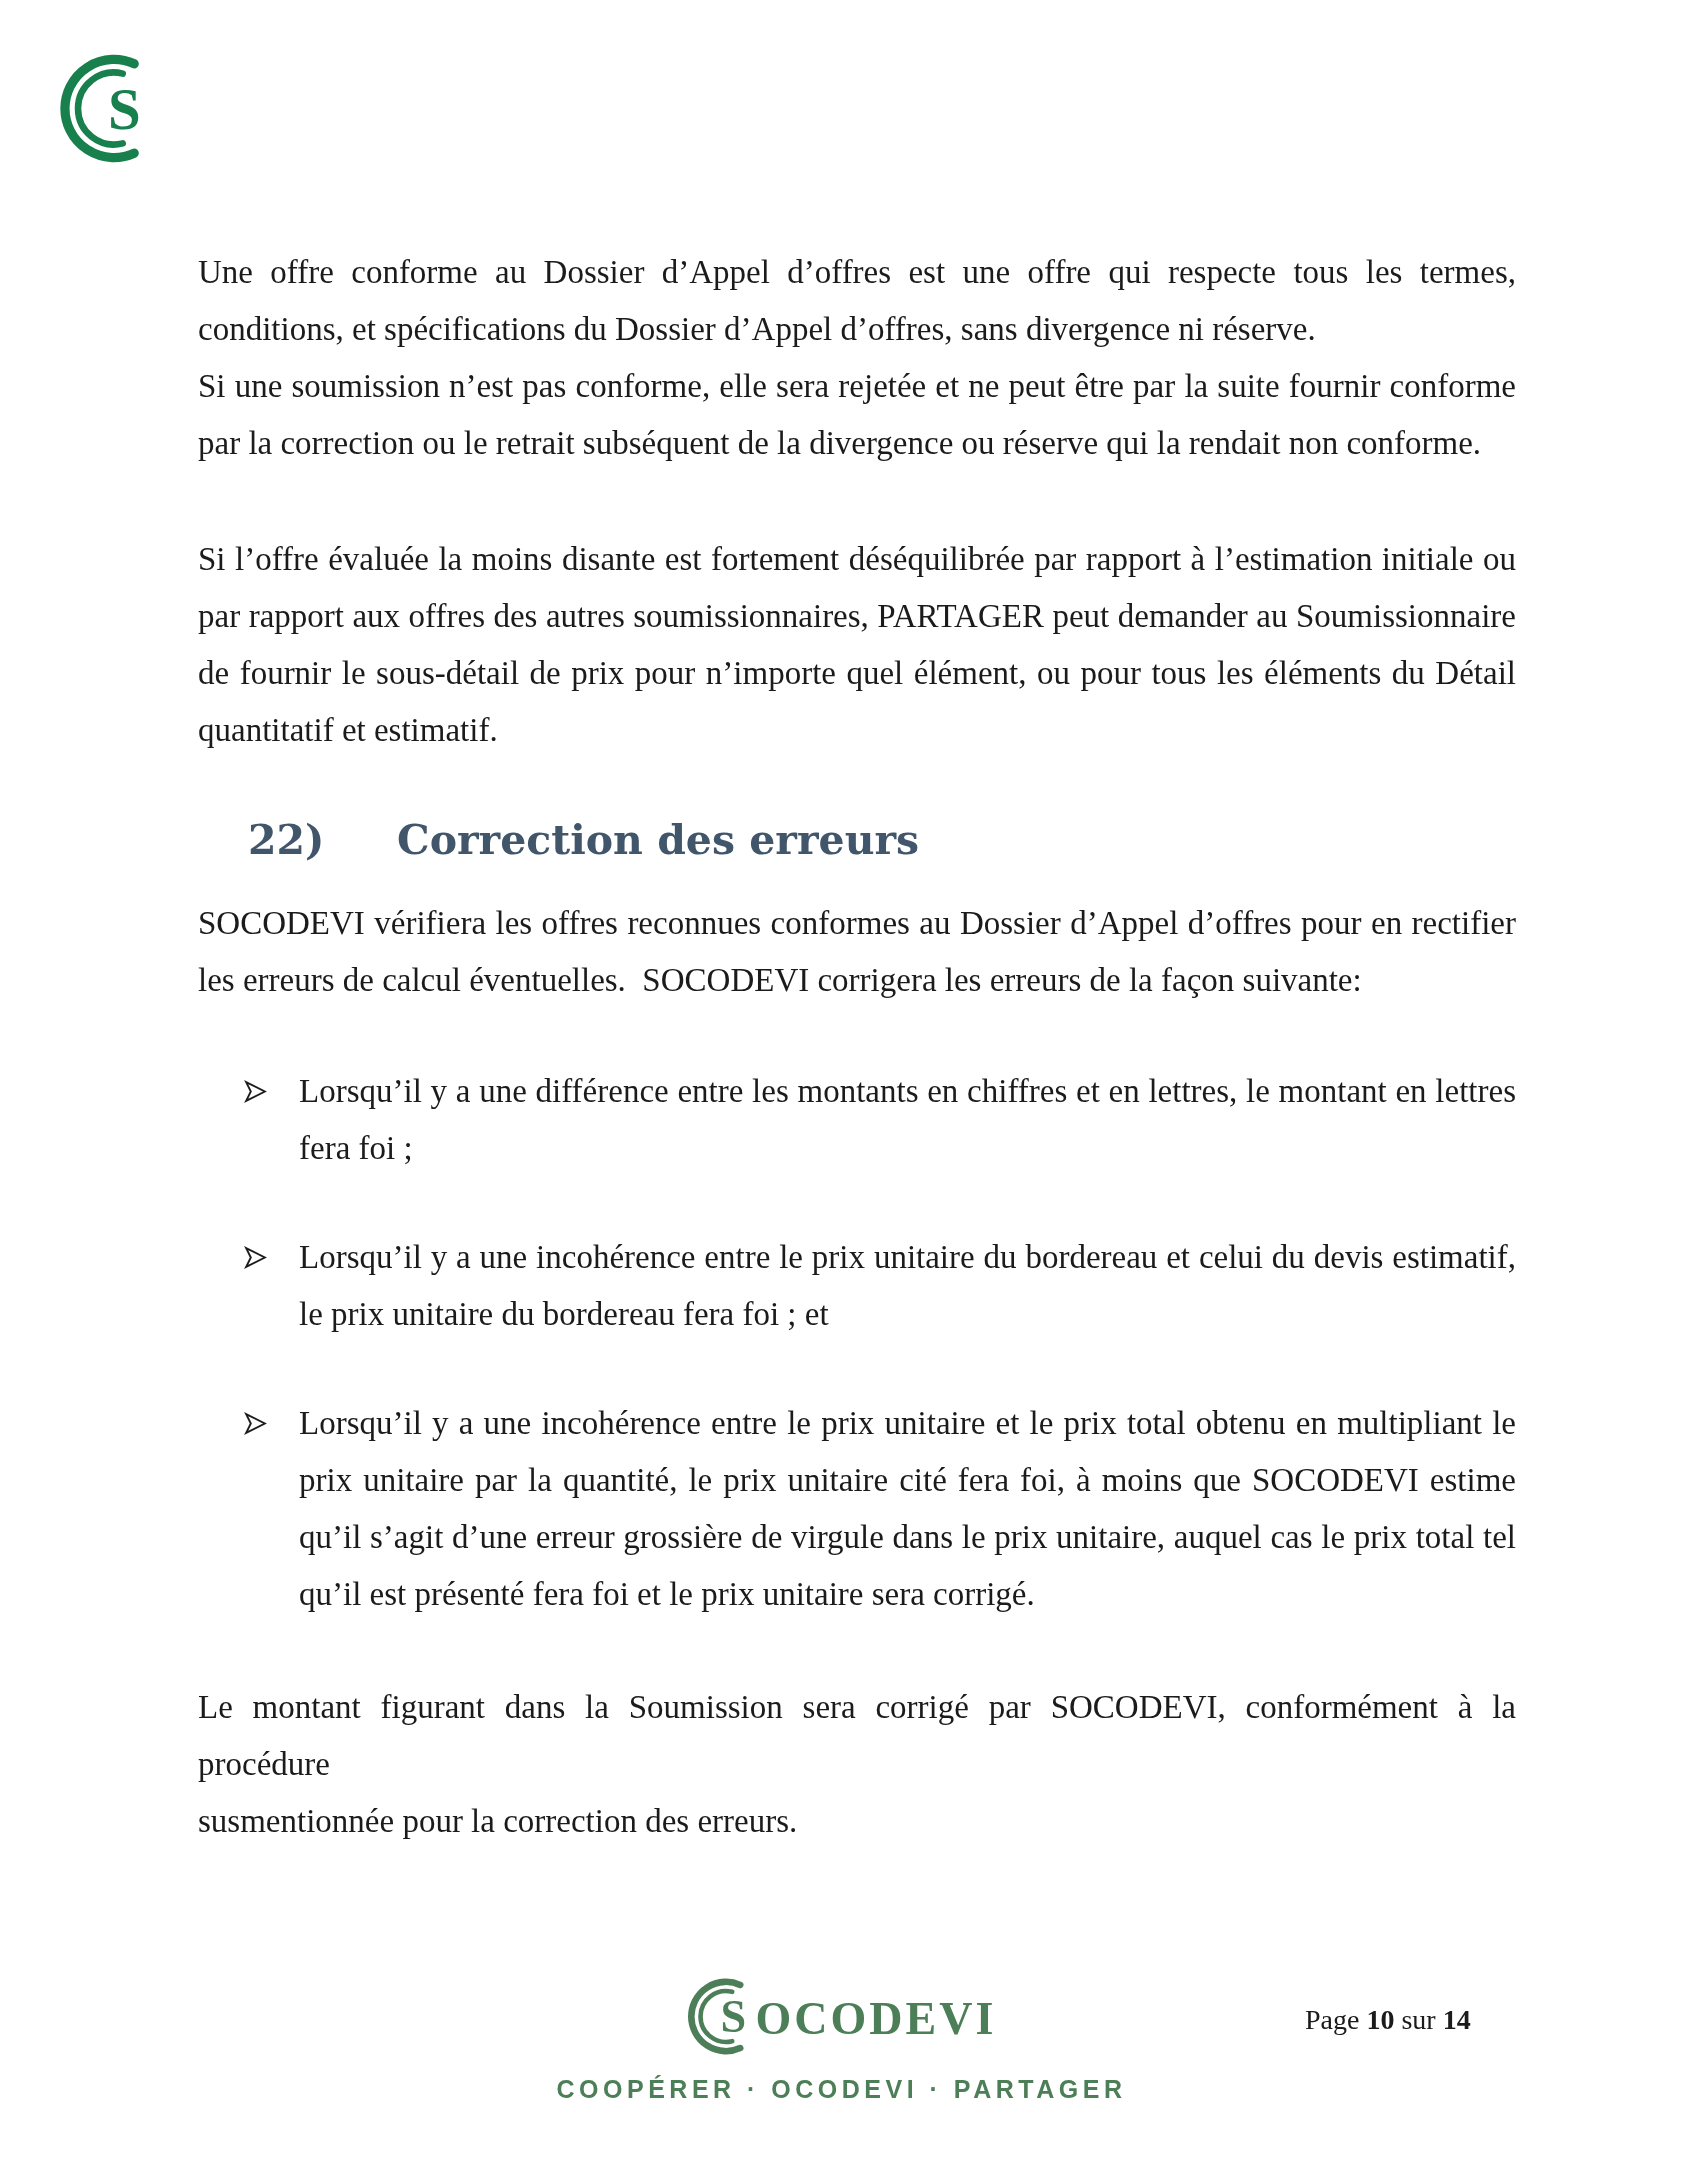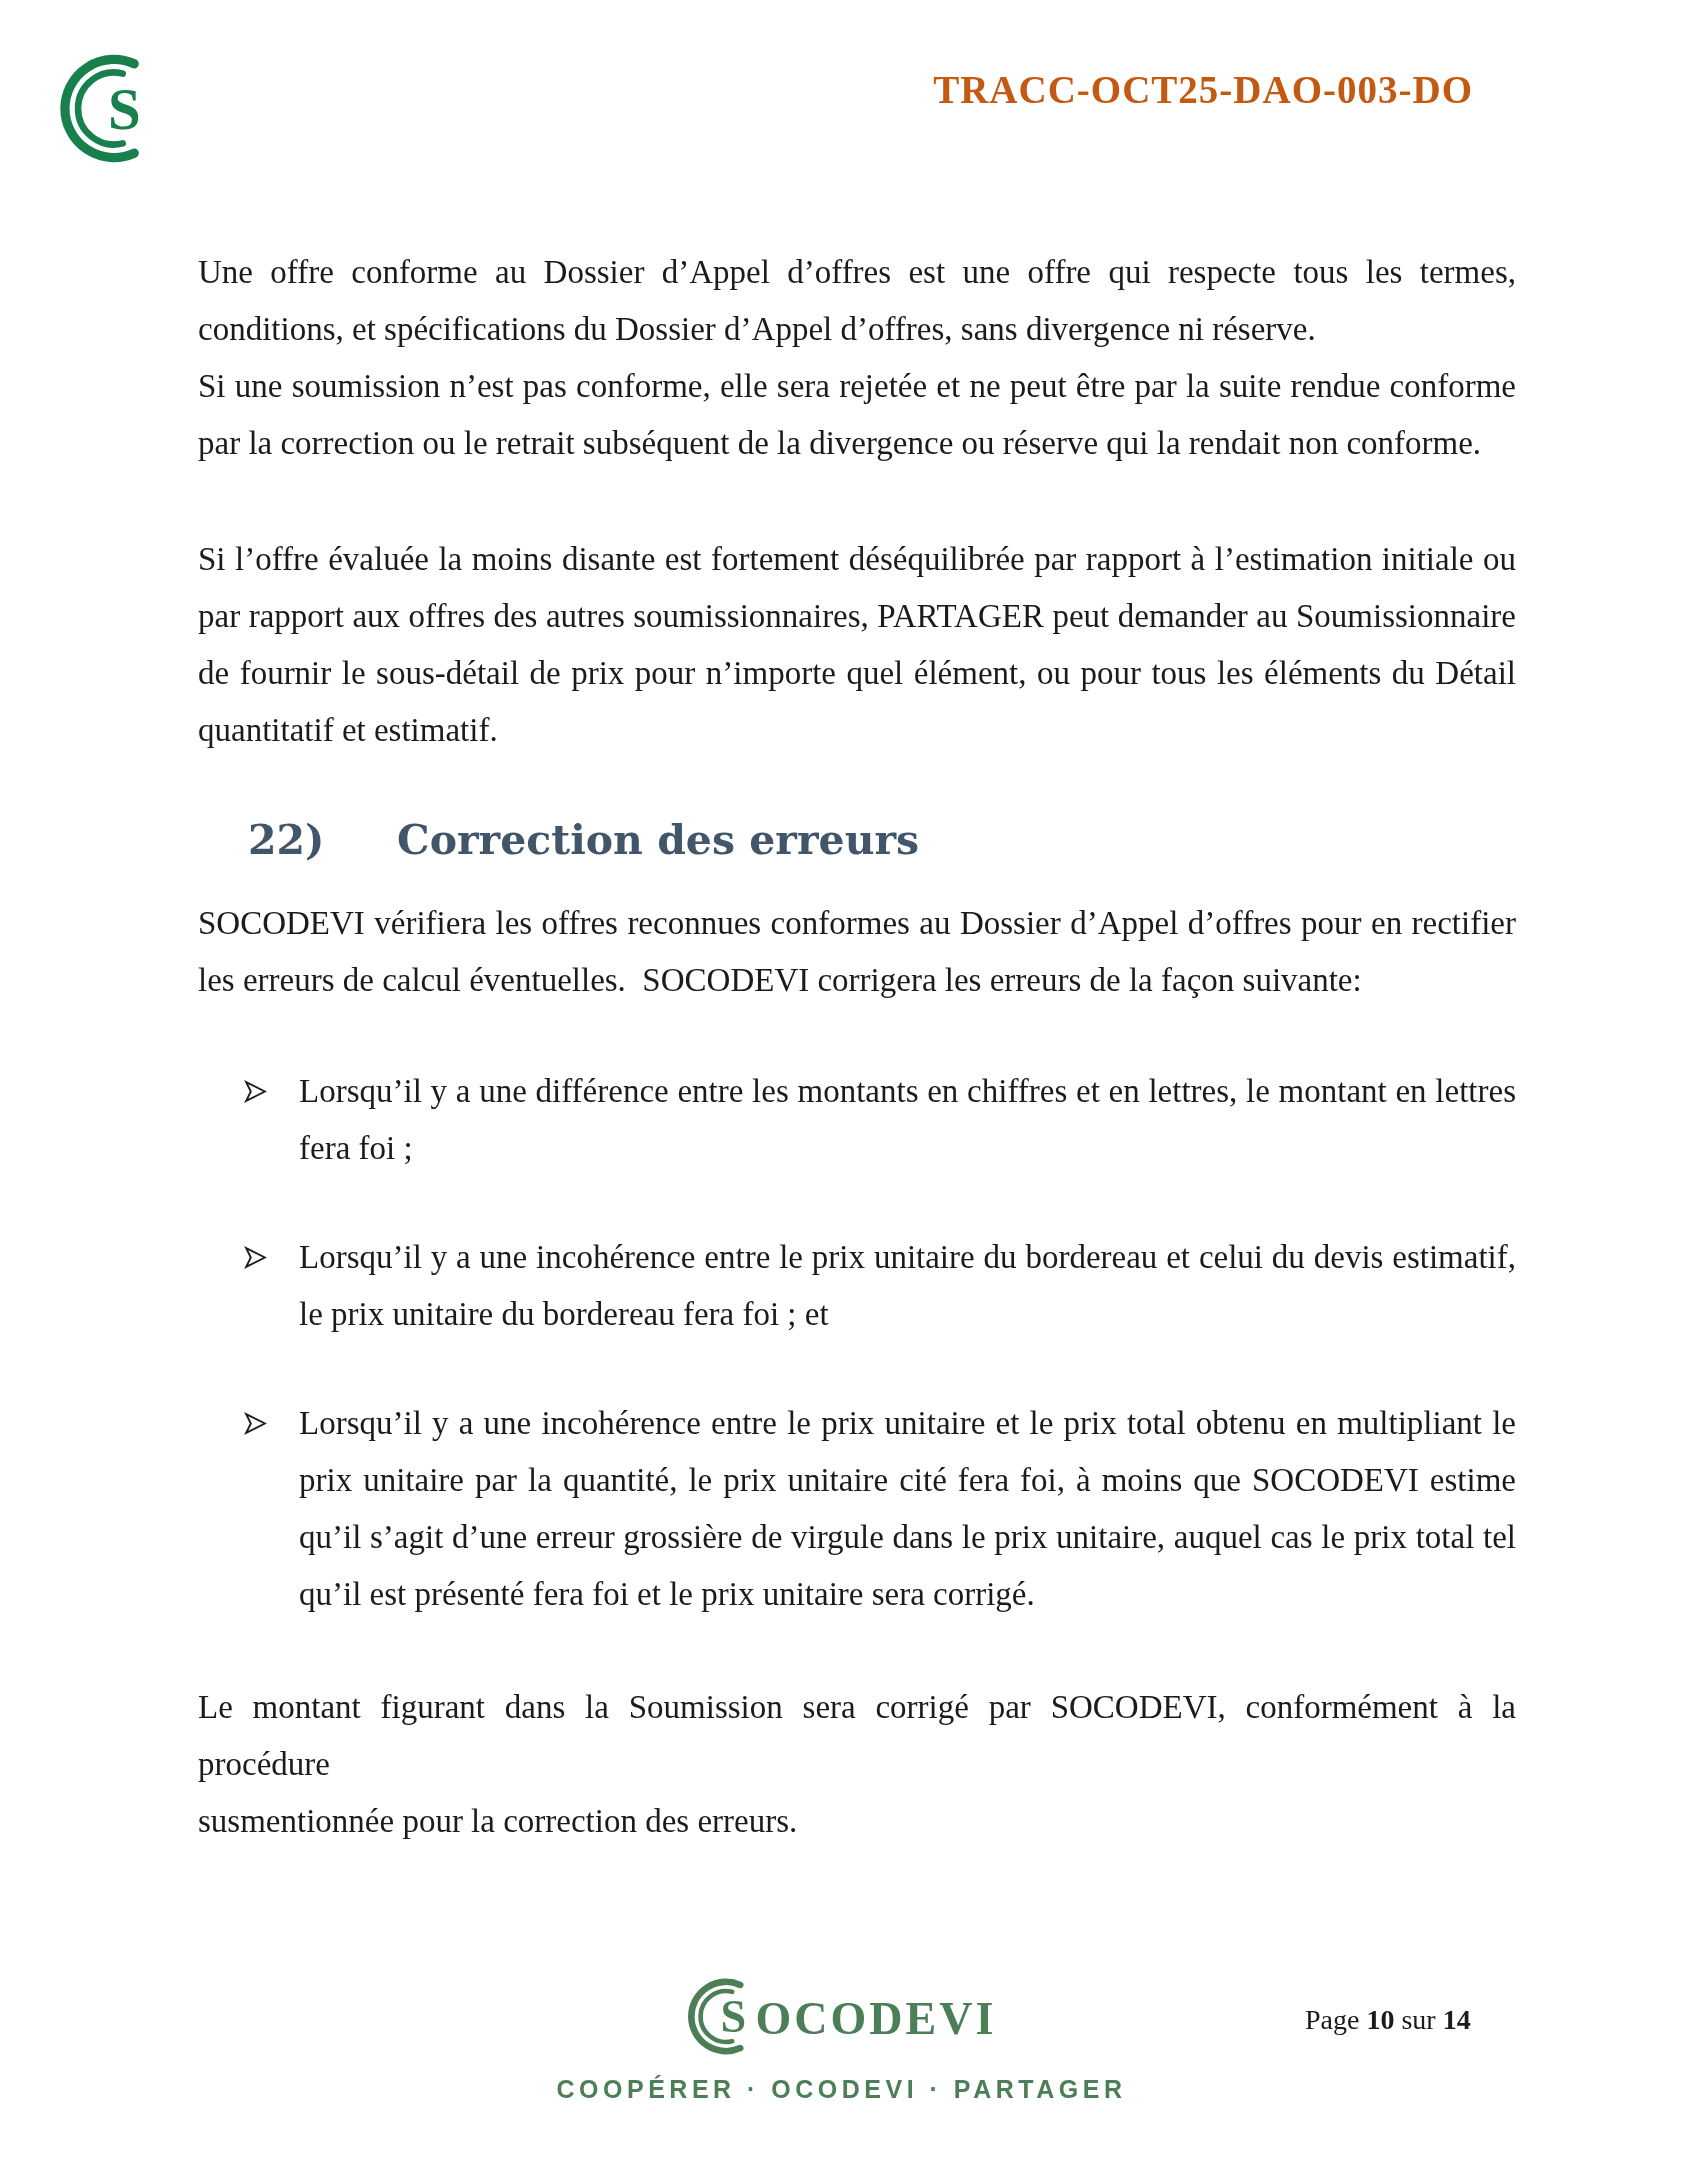--- a/index.html
+++ b/index.html
@@ -58,30 +58,29 @@
 <body>
 
 <div class="page">
 
   <svg class="brand-mark" viewBox="0 0 100 100">
     <path d="M 69 9 A 45 45 0 1 0 69 91" fill="none" stroke="var(--logo-green,#17804C)" stroke-width="8.5" stroke-linecap="round"></path>
     <path d="M 58.5 18 A 33 33 0 1 0 58.5 82" fill="none" stroke="var(--logo-green,#17804C)" stroke-width="6" stroke-linecap="round"></path>
     <text x="60" y="69" text-anchor="middle" font-family="Liberation Serif, serif" font-weight="bold" font-size="54" fill="var(--logo-green,#17804C)">S</text>
   </svg>
 
-  <div class="doc-code">TRACC-OCT25-DAO-003-DO</div>
 
   <div class="content">
 
     <div class="para" id="para1">
         <div class="tline">Une offre conforme au Dossier d’Appel d’offres est une offre qui respecte tous les termes,</div>
         <div class="tline tline-last">conditions, et spécifications du Dossier d’Appel d’offres, sans divergence ni réserve.</div>
       </div>
     <div class="para" id="para2">
-        <div class="tline">Si une soumission n’est pas conforme, elle sera rejetée et ne peut être par la suite rendue conforme</div>
+        <div class="tline">Si une soumission n’est pas conforme, elle sera rejetée et ne peut être par la suite fournir conforme</div>
         <div class="tline tline-last">par la correction ou le retrait subséquent de la divergence ou réserve qui la rendait non conforme.</div>
       </div>
     <div class="para" id="para3">
         <div class="tline">Si l’offre évaluée la moins disante est fortement déséquilibrée par rapport à l’estimation initiale ou</div>
         <div class="tline">par rapport aux offres des autres soumissionnaires, PARTAGER peut demander au Soumissionnaire</div>
         <div class="tline">de fournir le sous-détail de prix pour n’importe quel élément, ou pour tous les éléments du Détail</div>
         <div class="tline tline-last">quantitatif et estimatif.</div>
       </div>
 
     <div class="section-heading">

